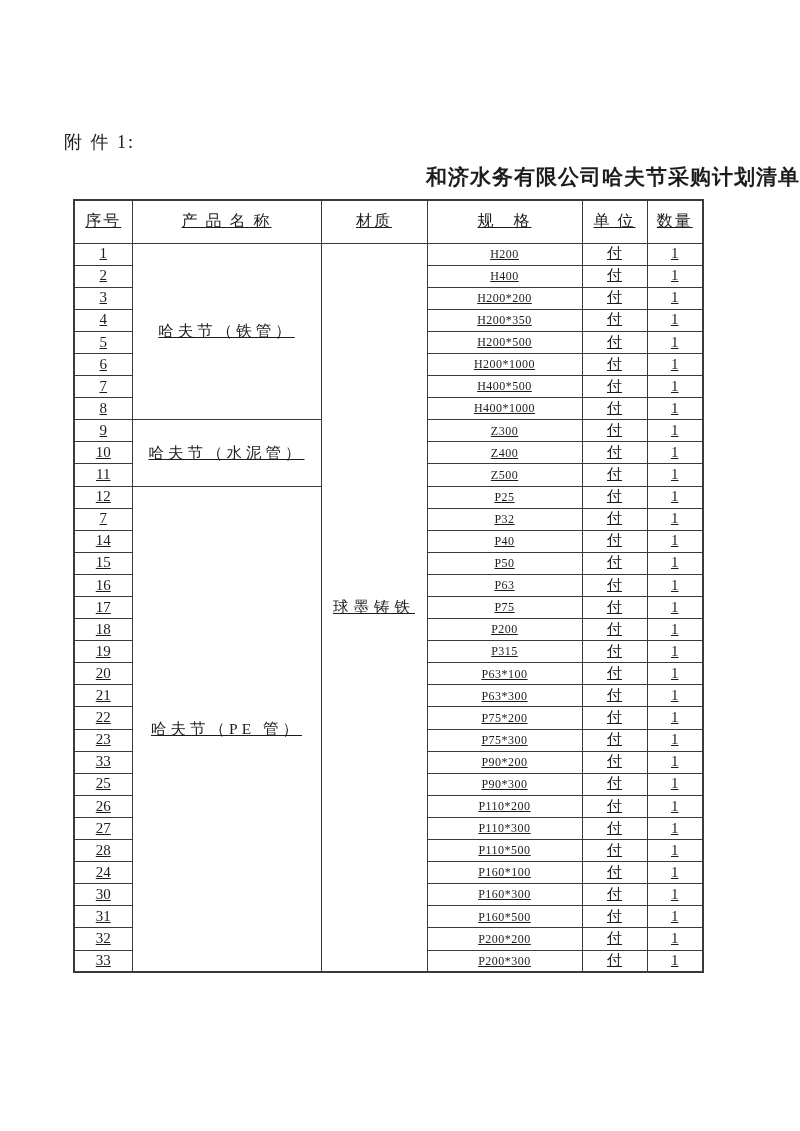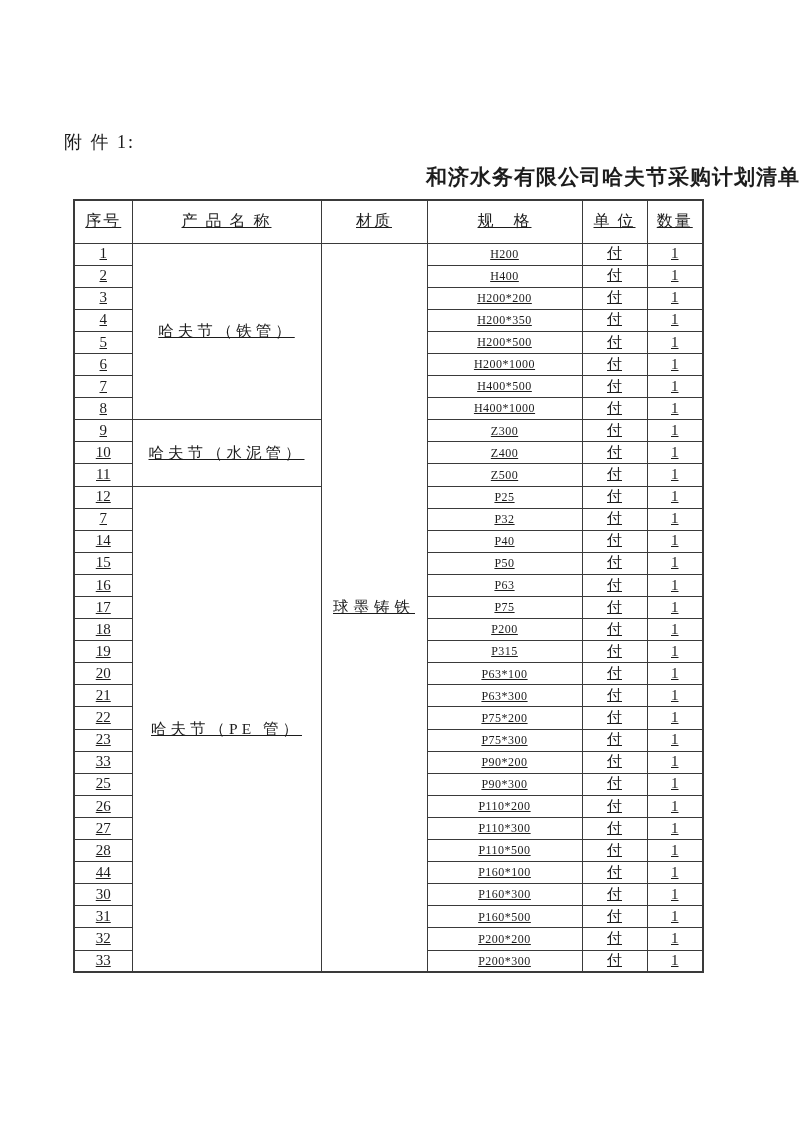--- a/index.html
+++ b/index.html
@@ -267,21 +267,21 @@
         <td class="c-unit">付</td>
         <td class="c-qty">1</td>
       </tr>
       <tr>
         <td class="c-no">28</td>
         <td class="c-spec">P110*500</td>
         <td class="c-unit">付</td>
         <td class="c-qty">1</td>
       </tr>
       <tr>
-        <td class="c-no">44</td>
+        <td class="c-no">24</td>
         <td class="c-spec">P160*100</td>
         <td class="c-unit">付</td>
         <td class="c-qty">1</td>
       </tr>
       <tr>
         <td class="c-no">30</td>
         <td class="c-spec">P160*300</td>
         <td class="c-unit">付</td>
         <td class="c-qty">1</td>
       </tr>

